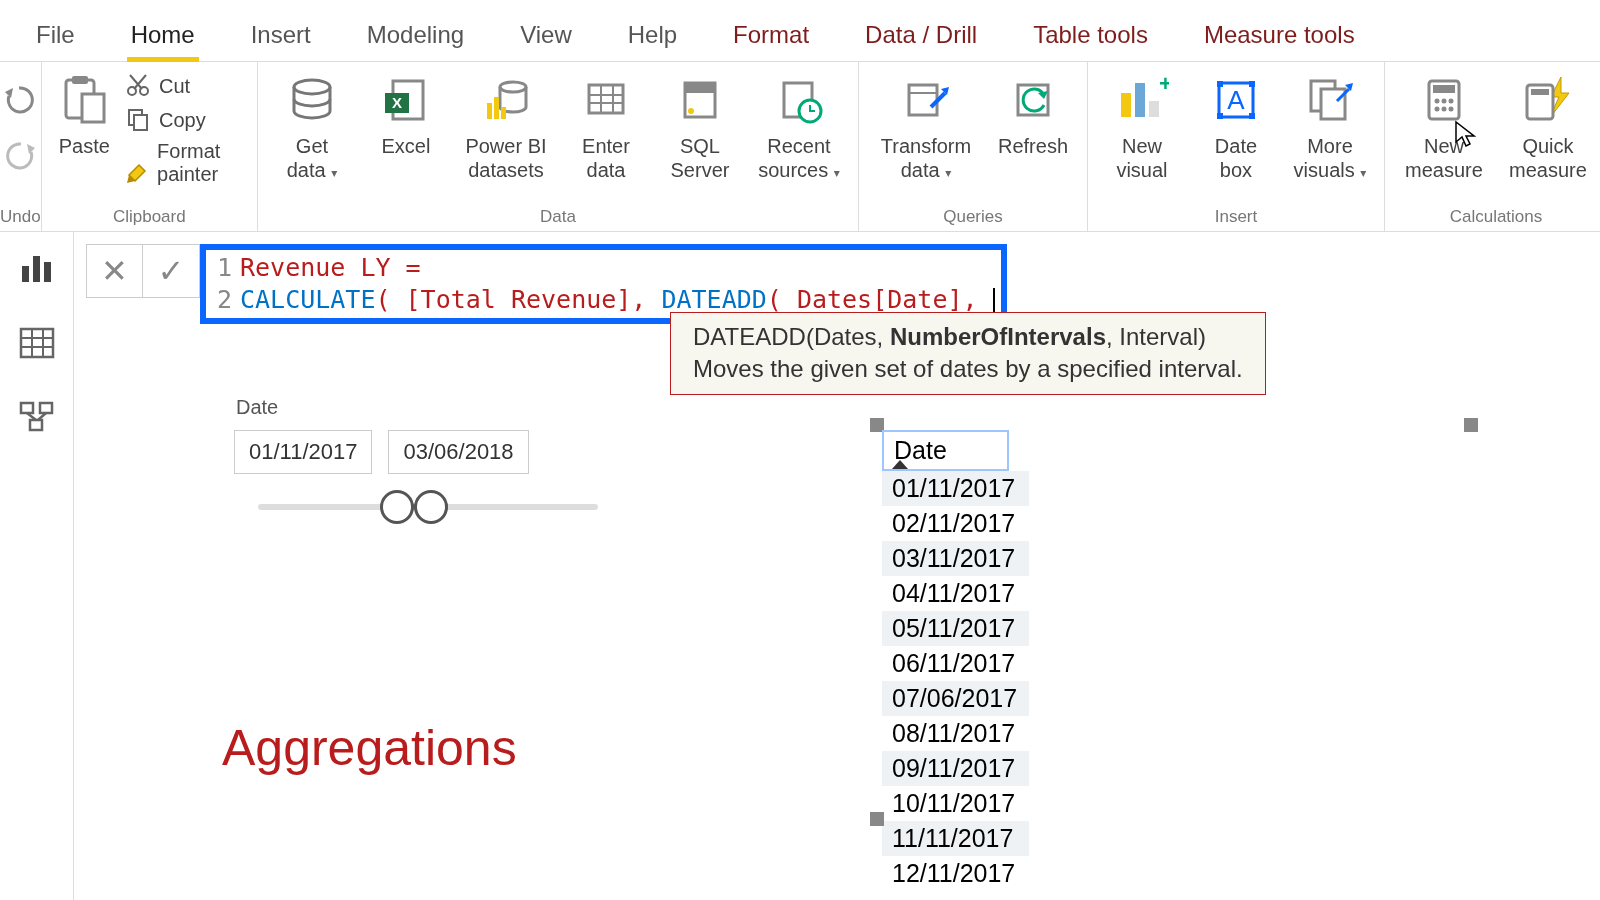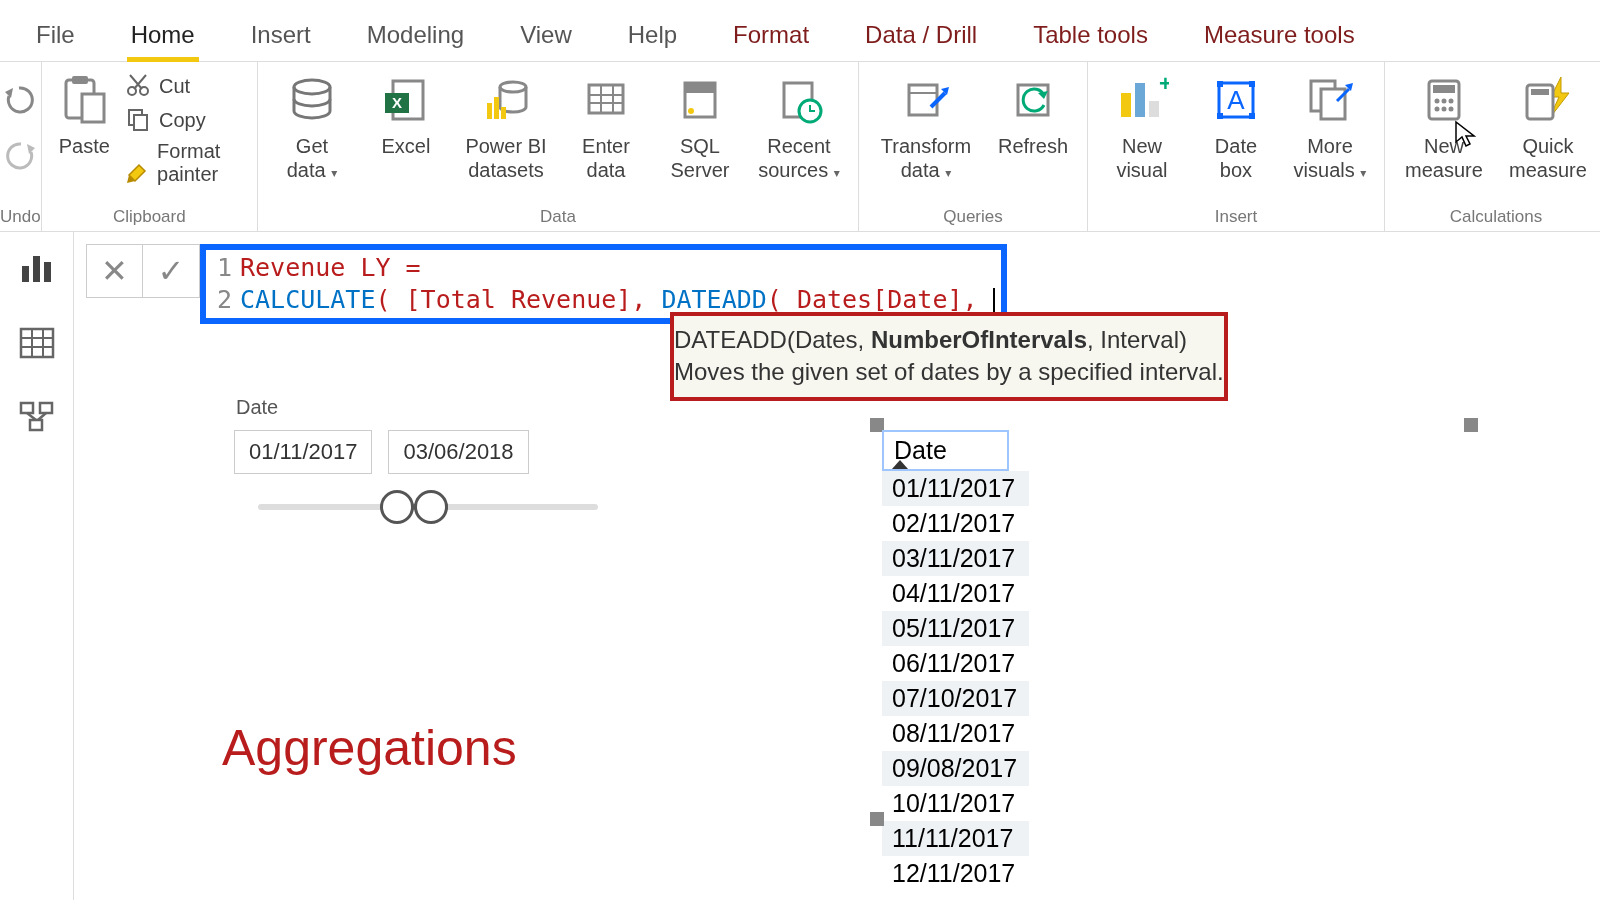--- a/index.html
+++ b/index.html
@@ -160,22 +160,22 @@
     display:inline-block; width:2px; height:26px; background:#000; vertical-align:middle;
     animation: blink 1.1s step-end infinite;
   }
   @keyframes blink { 50% { opacity: 0; } }
 
   .intellisense {
     position: absolute;
     left: 596px;
     top: 80px;
     background: #f7f7f0;
-    border: 4px solid #b91c1c;
-    padding: 8px 0;
+    border: 1px solid #b91c1c;
+    padding: 8px 22px;
     font-size: 24px;
     color: #333;
     line-height: 1.35;
     max-width: 640px;
   }
   .intellisense .sig b { font-weight: 700; }
 
   .obscured-title {
     position: absolute;
     left: 150px;
@@ -573,23 +573,23 @@
       <div class="hdr">Date</div>
       <div class="sort-tri"></div>
     </div>
     <div id="tbl-rows">
         <div class="row alt">01/11/2017</div>
         <div class="row">02/11/2017</div>
         <div class="row alt">03/11/2017</div>
         <div class="row">04/11/2017</div>
         <div class="row alt">05/11/2017</div>
         <div class="row">06/11/2017</div>
-        <div class="row alt">07/10/2017</div>
+        <div class="row alt">07/06/2017</div>
         <div class="row">08/11/2017</div>
-        <div class="row alt">09/08/2017</div>
+        <div class="row alt">09/11/2017</div>
         <div class="row">10/11/2017</div>
         <div class="row alt">11/11/2017</div>
         <div class="row">12/11/2017</div>
       </div>
   </div>
   <div class="tbl-handle" style="left:796px; top:580px"></div>
 
   <div class="section-text" id="sections">
       <div>Aggregations</div>
     </div>

